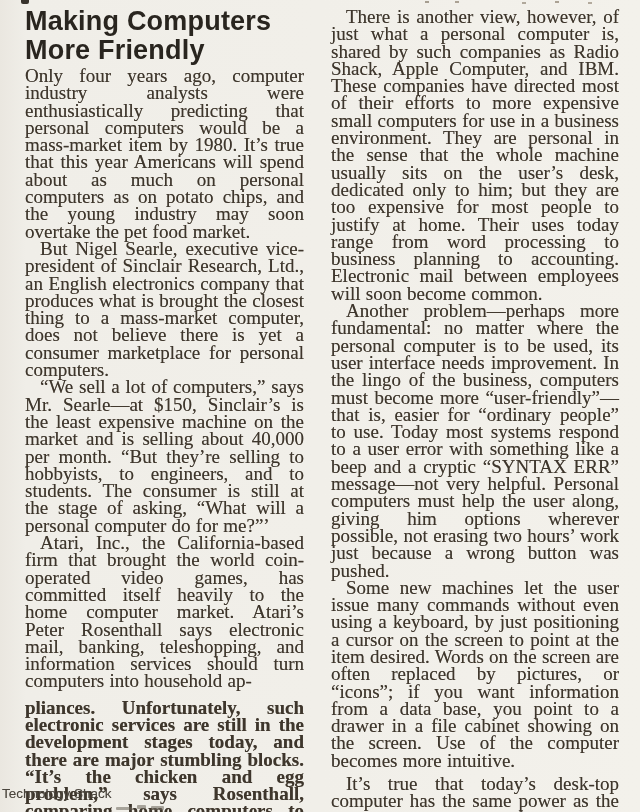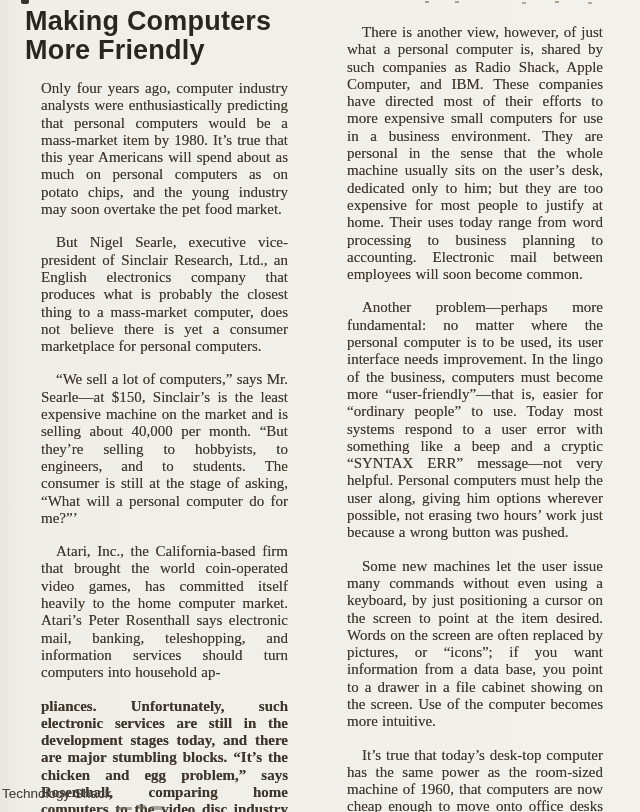--- a/index.html
+++ b/index.html
@@ -24,22 +24,22 @@
     margin: 0 0 3px 0;
     font-family: "Liberation Sans", sans-serif;
     font-weight: bold;
     font-size: 27px;
     line-height: 28.5px;
     letter-spacing: 0.2px;
     color: #29251f;
     text-align: left;
   }
   .para {
-    margin: 16px;
-    font-size: 15px;
+    margin: 0;
+    font-size: 19px;
     line-height: 17.3px;
     color: #3e362c;
     text-shadow: 0 0 0.35px rgba(62, 54, 44, 0.55);
     word-spacing: 0.5px;
   }
   .indent { text-indent: 15px; }
   .seam-gap-lg { margin-top: 9px; font-weight: bold; }
   .seam-gap-sm { margin-top: 6px; }
   .attribution { }
   .page-footer {
@@ -82,21 +82,21 @@
 <body>
 
 <div class="page">
 
   <div class="speck-top-left"></div>
   <div class="specks-top-right"></div>
 
   <div class="column col-left">
     <h1 class="article-title">Making Computers More Friendly</h1>
     <p class="para">Only four years ago, computer industry analysts were enthusiastically predicting that personal computers would be a mass-market item by 1980. It’s true that this year Americans will spend about as much on personal computers as on potato chips, and the young industry may soon overtake the pet food market.</p>
-    <p class="para indent">But Nigel Searle, executive vice-president of Sinclair Research, Ltd., an English electronics company that produces what is probably the closest thing to a mass-market computer, does not believe there is yet a consumer marketplace for personal computers.</p>
+    <p class="para indent">But Nigel Searle, executive vice-president of Sinclair Research, Ltd., an English electronics company that produces what is brought the closest thing to a mass-market computer, does not believe there is yet a consumer marketplace for personal computers.</p>
     <p class="para indent">“We sell a lot of computers,” says Mr. Searle—at $150, Sinclair’s is the least expensive machine on the market and is selling about 40,000 per month. “But they’re selling to hobbyists, to engineers, and to students. The consumer is still at the stage of asking, “What will a personal computer do for me?”’</p>
     <p class="para indent">Atari, Inc., the California-based firm that brought the world coin-operated video games, has committed itself heavily to the home computer market. Atari’s Peter Rosenthall says electronic mail, banking, teleshopping, and information services should turn computers into household ap-</p>
     <p class="para seam-gap-lg">pliances. Unfortunately, such electronic services are still in the development stages today, and there are major stumbling blocks. “It’s the chicken and egg problem,” says Rosenthall, comparing home computers to the video disc industry today. “Why produce (video disc) software when there are so few video disc players out there? Why buy a video disc player when there are so few video discs? Somebody is going to have to take a giant step.”</p>
   </div>
 
   <div class="column col-right">
     <p class="para indent">There is another view, however, of just what a personal computer is, shared by such companies as Radio Shack, Apple Computer, and IBM. These companies have directed most of their efforts to more expensive small computers for use in a business environment. They are personal in the sense that the whole machine usually sits on the user’s desk, dedicated only to him; but they are too expensive for most people to justify at home. Their uses today range from word processing to business planning to accounting. Electronic mail between employees will soon become common.</p>
     <p class="para indent">Another problem—perhaps more fundamental: no matter where the personal computer is to be used, its user interface needs improvement. In the lingo of the business, computers must become more “user-friendly”—that is, easier for “ordinary people” to use. Today most systems respond to a user error with something like a beep and a cryptic “SYNTAX ERR” message—not very helpful. Personal computers must help the user along, giving him options wherever possible, not erasing two hours’ work just because a wrong button was pushed.</p>
     <p class="para indent">Some new machines let the user issue many commands without even using a keyboard, by just positioning a cursor on the screen to point at the item desired. Words on the screen are often replaced by pictures, or “icons”; if you want information from a data base, you point to a drawer in a file cabinet showing on the screen. Use of the computer becomes more intuitive.</p>
     <p class="para indent seam-gap-sm"><span>It’s true that today’s desk-top computer has the same power as the room-sized machine of 1960, that computers are now cheap enough to move onto office desks and soon will be priced to move into homes. But can consumers learn to use them? This is where the industry’s emphasis will be for the personal computers of the 1980.</span><em class="attribution">—Tom</em></p>

